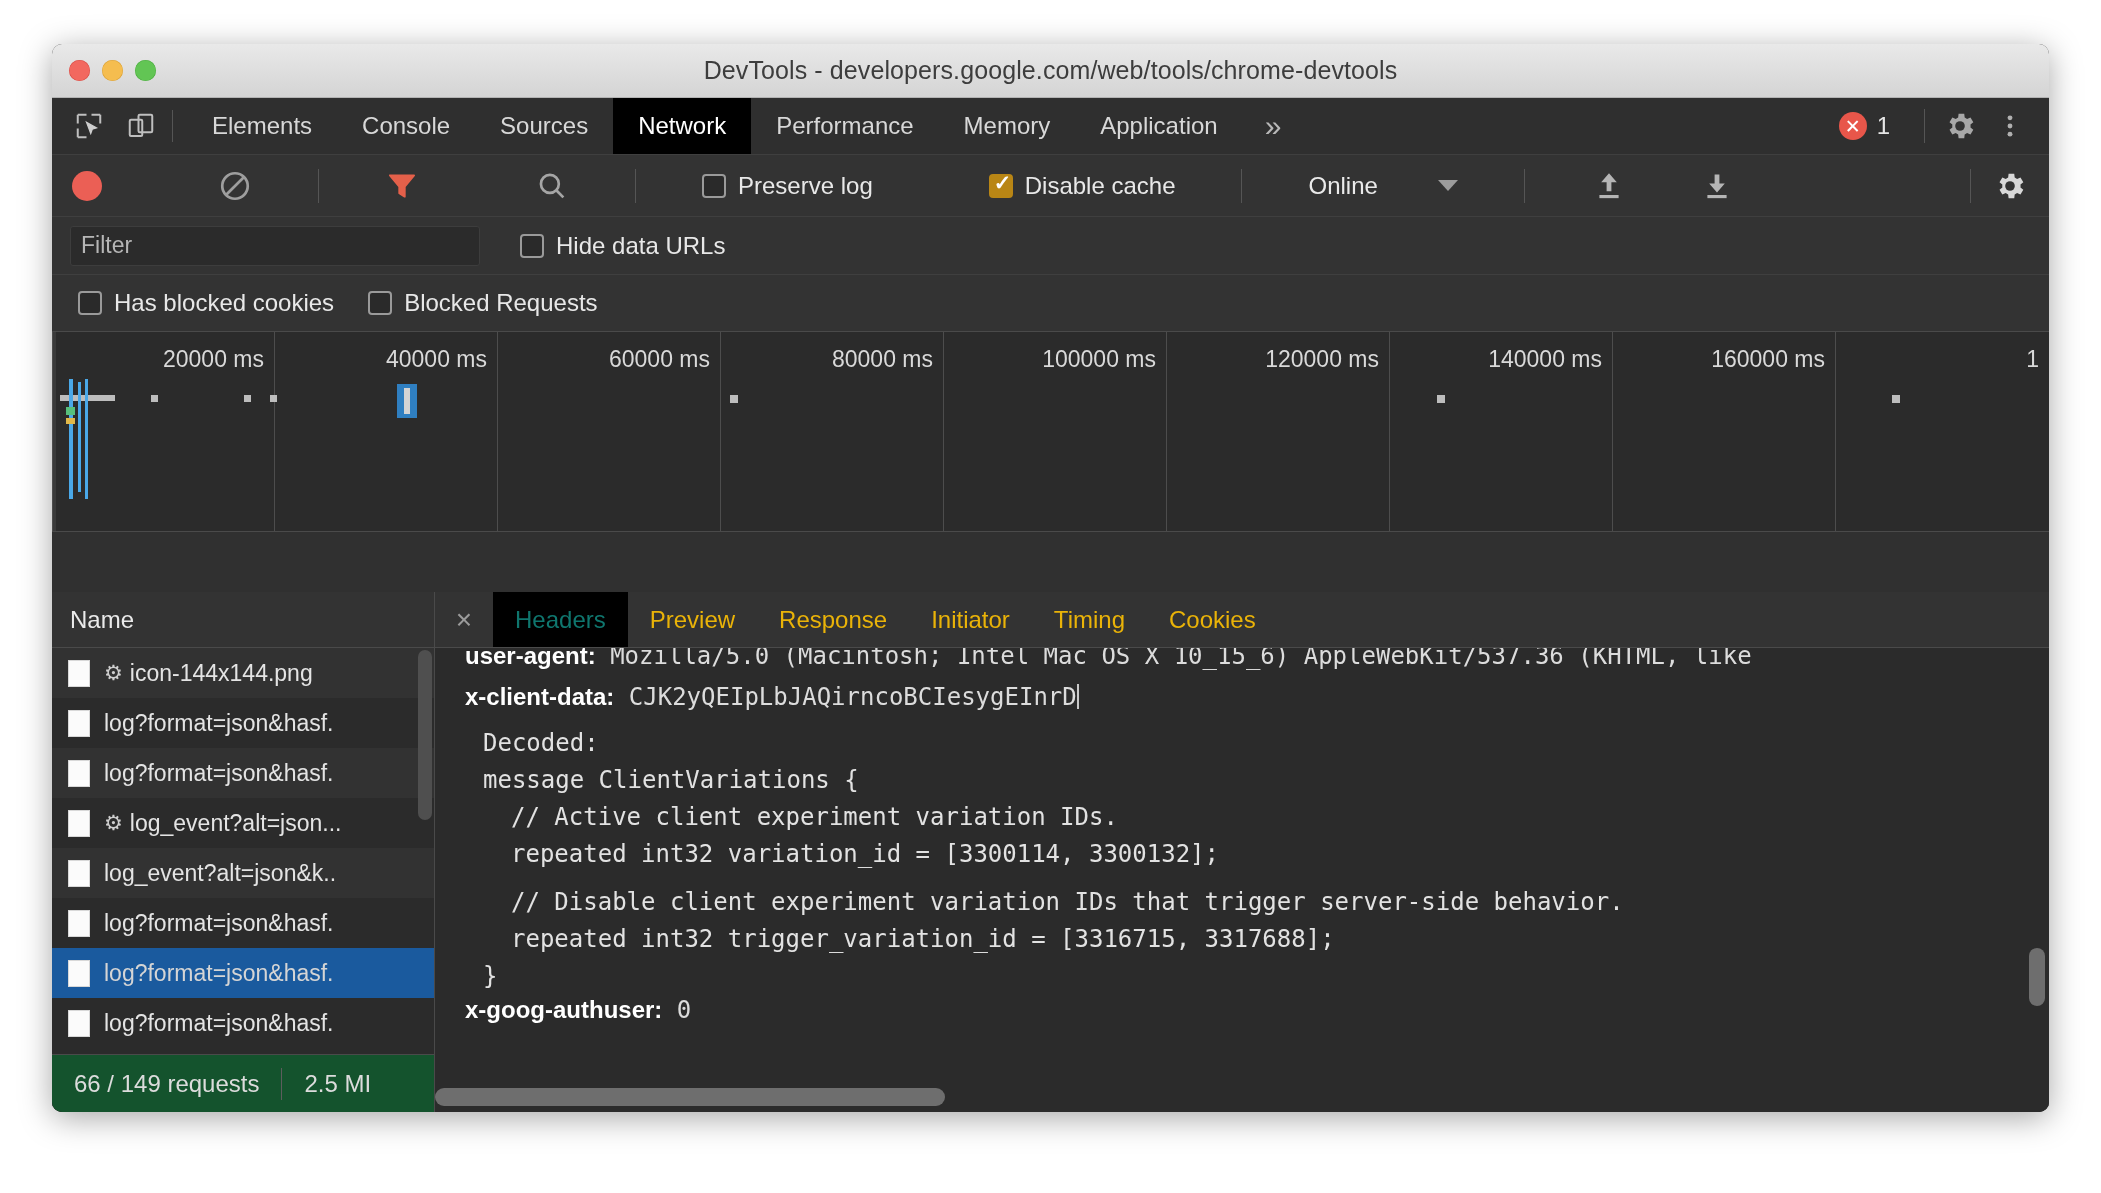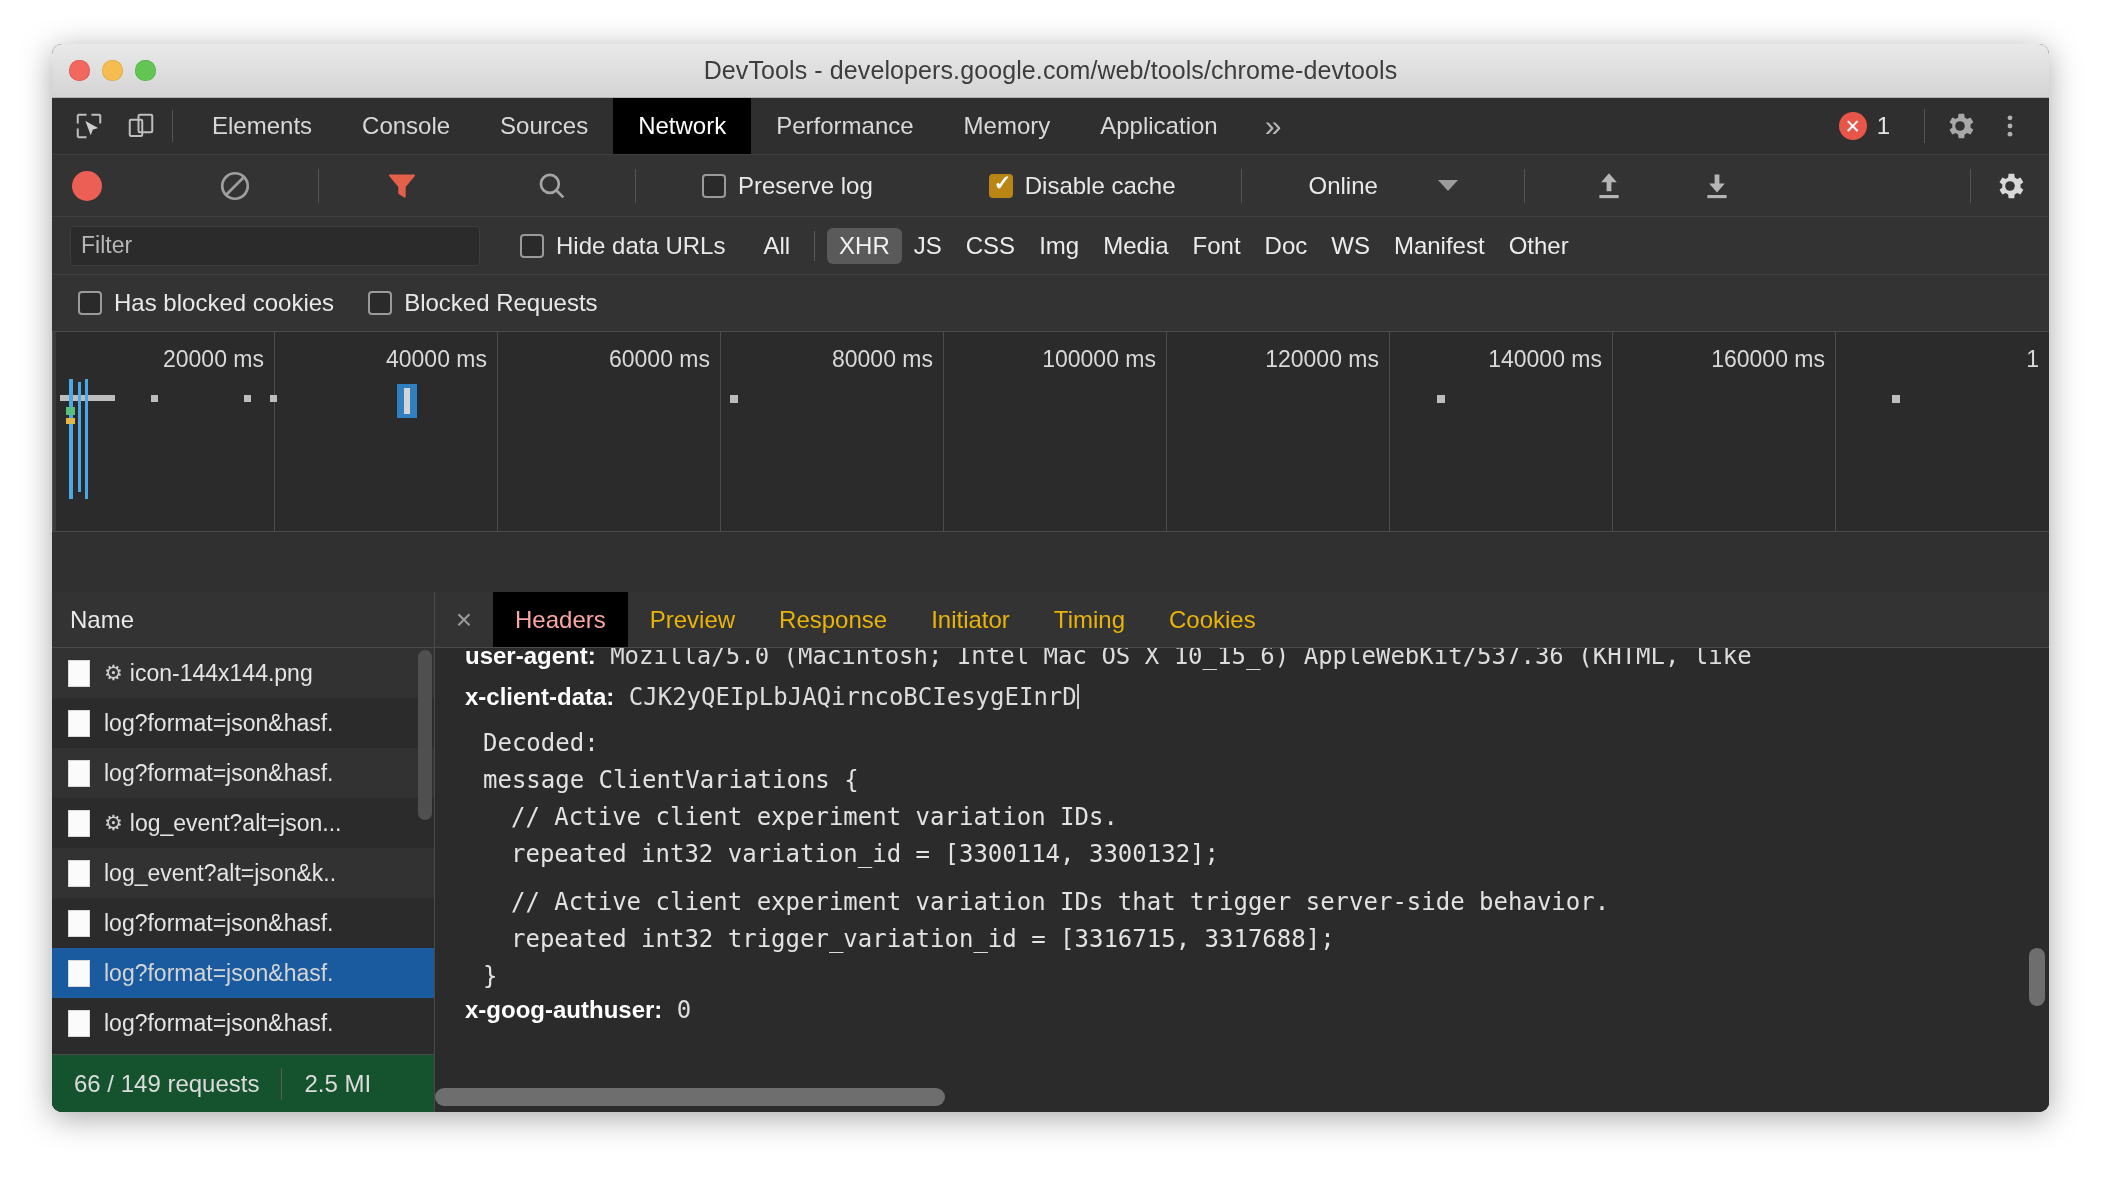--- a/index.html
+++ b/index.html
@@ -166,21 +166,21 @@
     border-bottom: 1px solid #4a4a4a;
   }
   .closex {
     width: 58px; display: flex; align-items: center; justify-content: center;
     color: #9b9b9b; font-size: 28px; cursor: pointer;
   }
   .dtab {
     padding: 0 22px; display: flex; align-items: center;
     color: #eab308; font-size: 24px; cursor: pointer; white-space: nowrap;
   }
-  .dtab.active { background: #000000; color: #fca5a5; }
+  .dtab.active { background: #000000; color: #0f766e; }
   .headerbody {
     flex: 1; position: relative; overflow: hidden;
     font-family: "DejaVu Sans Mono", monospace;
     padding-left: 30px;
   }
   .hline { position: absolute; white-space: nowrap; font-size: 24px; color: #e2e2e2; }
   .hname { font-family: "Liberation Sans", sans-serif; font-weight: bold; color: #ffffff; }
   .hval { color: #dcdcdc; }
   .caretbar { display: inline-block; width: 2px; height: 25px; background: #c9c9c9; vertical-align: -4px; }
   .hscroll {
@@ -321,34 +321,20 @@
         </div>
       </div>
 
       <div class="filterrow">
         <div class="filterinput">
           <span>Filter</span>
         </div>
         <div class="nb-item" style="margin-left:40px;">
           <span class="cb"></span>
           <span class="cblabel">Hide data URLs</span>
-        </div>
-        <div class="ftypes">
-          <div class="ftype">All</div>
-          <div class="fsep"></div>
-          <div class="ftype active">XHR</div>
-          <div class="ftype">JS</div>
-          <div class="ftype">CSS</div>
-          <div class="ftype">Img</div>
-          <div class="ftype">Media</div>
-          <div class="ftype">Font</div>
-          <div class="ftype">Doc</div>
-          <div class="ftype">WS</div>
-          <div class="ftype">Manifest</div>
-          <div class="ftype">Other</div>
         </div>
       </div>
 
       <div class="blockedrow">
         <div class="nb-item">
           <span class="cb"></span>
           <span class="cblabel">Has blocked cookies</span>
         </div>
         <div class="nb-item">
           <span class="cb"></span>
@@ -468,21 +454,21 @@
             <div class="hline" style="top:-6px;left:30px;">
               <span class="hname">user-agent:</span><span class="hval"> Mozilla/5.0 (Macintosh; Intel Mac OS X 10_15_6) AppleWebKit/537.36 (KHTML, like</span>
             </div>
             <div class="hline" style="top:35px;left:30px;">
               <span class="hname">x-client-data:</span><span class="hval"> CJK2yQEIpLbJAQirncoBCIesygEInrD</span><span class="caretbar"></span>
             </div>
             <div class="hline" style="top:81px;left:48px;">Decoded:</div>
             <div class="hline" style="top:118px;left:48px;">message ClientVariations {</div>
             <div class="hline" style="top:155px;left:76px;">// Active client experiment variation IDs.</div>
             <div class="hline" style="top:192px;left:76px;">repeated int32 variation_id = [3300114, 3300132];</div>
-            <div class="hline" style="top:240px;left:76px;">// Active client experiment variation IDs that trigger server-side behavior.</div>
+            <div class="hline" style="top:240px;left:76px;">// Disable client experiment variation IDs that trigger server-side behavior.</div>
             <div class="hline" style="top:277px;left:76px;">repeated int32 trigger_variation_id = [3316715, 3317688];</div>
             <div class="hline" style="top:314px;left:48px;">}</div>
             <div class="hline" style="top:348px;left:30px;">
               <span class="hname">x-goog-authuser:</span><span class="hval"> 0</span>
             </div>
 
             <div class="vscroll" style="right:4px;top:300px;height:58px;"></div>
             <div class="hscroll" style="left:0px;width:510px;"></div>
           </div>
         </div>

